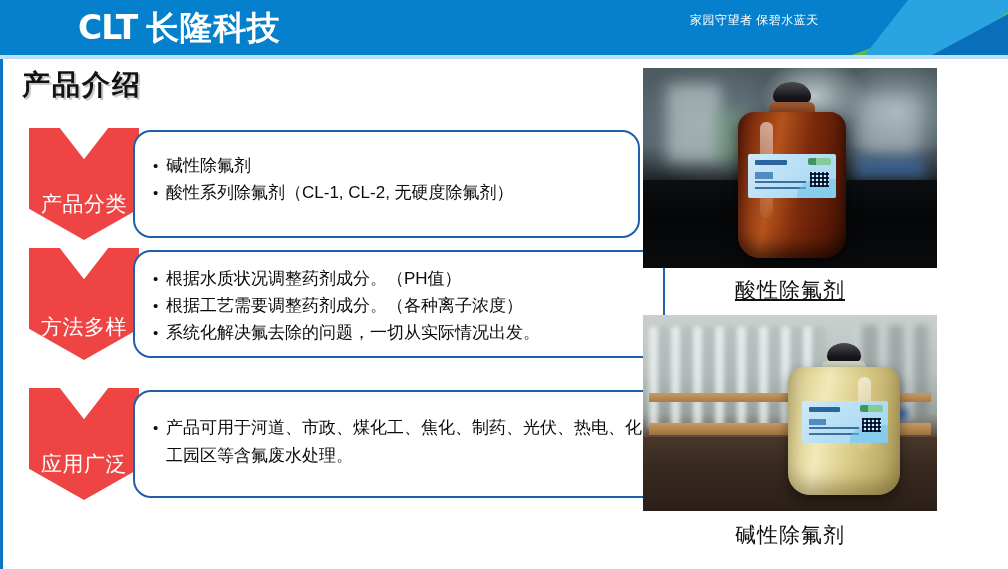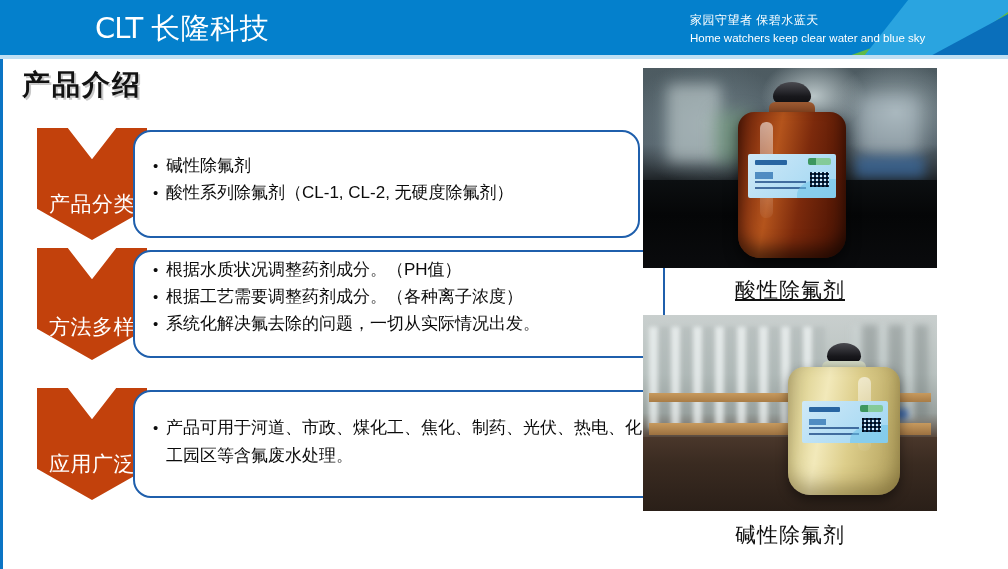--- a/index.html
+++ b/index.html
@@ -27,22 +27,22 @@
     background:#2aa4e0;
     clip-path:polygon(63% 0%, 100% 0%, 100% 22%, 78% 100%, 47% 100%);
   }
   .hdr-shape-dblue{
     position:absolute;right:0;top:0;width:270px;height:55px;
     background:#0a6fbb;
     clip-path:polygon(100% 26%, 100% 100%, 72% 100%);
   }
   .logo{
     position:absolute;left:78px;top:13px;
-    color:#ffffff;font-size:29px;font-weight:normal;
-    letter-spacing:0.5px;line-height:30px;white-space:nowrap;margin-left:17px;
+    color:#ffffff;font-size:33px;font-weight:bold;
+    letter-spacing:0.5px;line-height:30px;white-space:nowrap;
   }
   .logo .mark{font-family:"DejaVu Sans",sans-serif;letter-spacing:-1px;margin-right:9px;}
   .slogan{
     position:absolute;left:690px;top:13px;
     color:#ffffff;text-align:left;line-height:15px;z-index:5;
   }
   .slogan-cn{font-size:12px;white-space:nowrap;display:block;letter-spacing:0.5px;}
   .slogan-en{font-size:11.5px;white-space:nowrap;display:block;margin-top:3px;}
   .hdr-underline{
     position:absolute;left:0;top:55px;width:1008px;height:4px;
@@ -59,23 +59,23 @@
     position:absolute;left:22px;top:66px;
     font-size:28px;font-weight:bold;color:#121212;
     letter-spacing:2px;
     text-shadow:2px 2px 0 #c9c9c9;
     white-space:nowrap;
   }
 
   
   .block{position:absolute;}
   .chev{
-    position:absolute;left:12px;top:0;
+    position:absolute;left:4px;top:0;
     width:110px;
-    background:#c2410c;
+    background:#ef4444;
     clip-path:polygon(0% 0%, 28% 0%, 50% 28%, 72% 0%, 100% 0%, 100% 72%, 50% 100%, 0% 72%);
     display:flex;align-items:flex-end;justify-content:center;
   }
   .chev-label{
     color:#ffffff;font-size:21px;font-weight:normal;
     white-space:nowrap;letter-spacing:0.5px;
     position:absolute;left:50%;transform:translateX(-50%);
   }
   .body-box{
     position:absolute;
@@ -106,21 +106,21 @@
   #block1 .chev{height:112px;}
   #block1 .chev-label{bottom:22px;}
   #block1 .body-box{left:108px;top:2px;width:507px;height:108px;}
   #block1 .bullets{padding:20px 14px 0 18px;}
 
   
   #block2{left:25px;top:248px;width:615px;height:112px;}
   #block2 .chev{height:112px;}
   #block2 .chev-label{bottom:19px;}
   #block2 .body-box{left:108px;top:2px;width:532px;height:108px;}
-  #block2 .bullets{padding:4px 10px 0 18px;}
+  #block2 .bullets{padding:13px 10px 0 18px;}
 
   
   #block3{left:25px;top:388px;width:615px;height:112px;}
   #block3 .chev{height:112px;}
   #block3 .chev-label{bottom:22px;}
   #block3 .body-box{left:108px;top:2px;width:530px;height:108px;}
   #block3 .bullets{padding:22px 10px 0 18px;}
   #block3 .bullets li{line-height:28px;}
 
   
@@ -271,21 +271,20 @@
     <div class="hdr-shape-green"></div>
     <div class="hdr-shape-lblue"></div>
     <div class="hdr-shape-dblue"></div>
 
     <div class="logo">
       <span class="mark">CLT</span><span>长隆科技</span>
     </div>
 
     <div class="slogan">
       <span class="slogan-cn">家园守望者 保碧水蓝天</span>
-      <span class="slogan-en">Home watchers keep clear water and blue sky</span>
     </div>
   </div>
   <div class="hdr-underline"></div>
   <div class="left-rule"></div>
 
   <div class="page-title">产品介绍</div>
 
   <div class="block" id="block1">
     <div class="chev">
       <span class="chev-label">产品分类</span>

